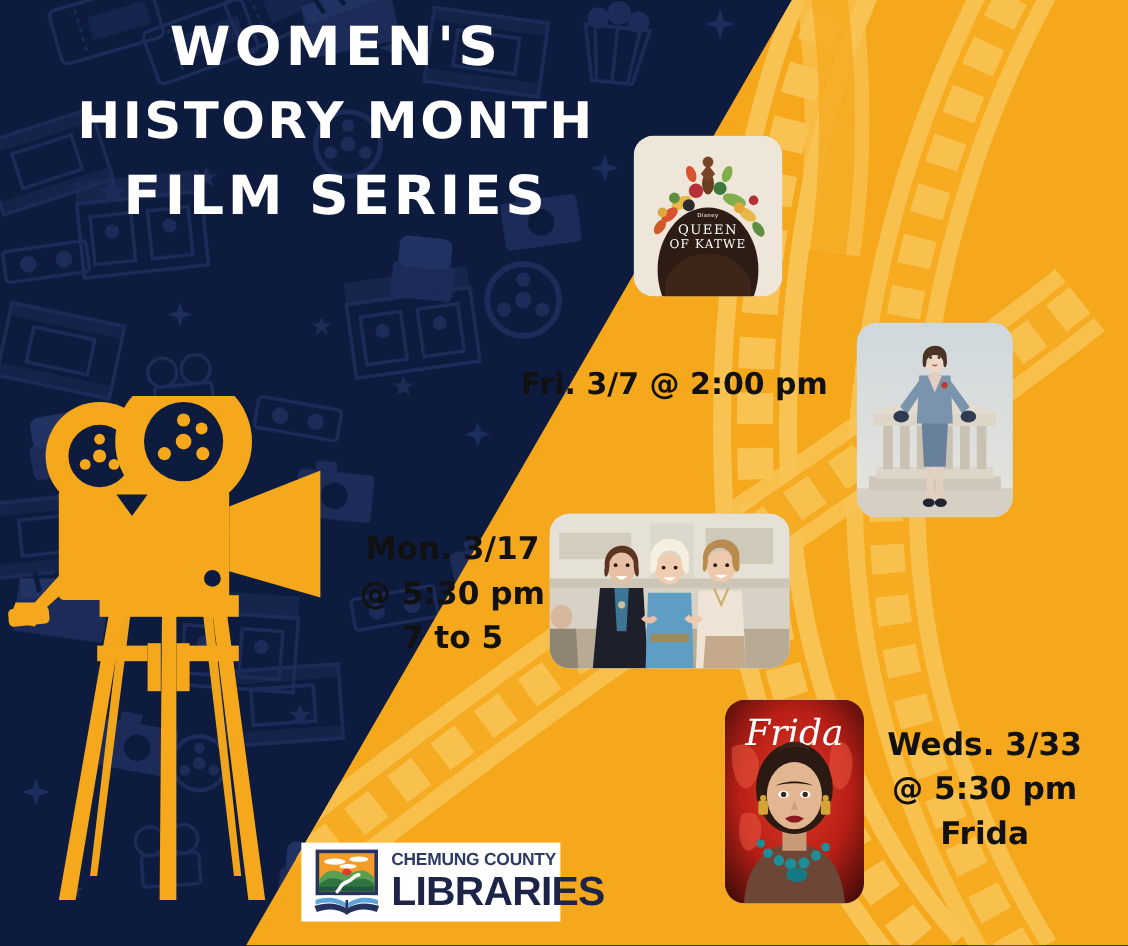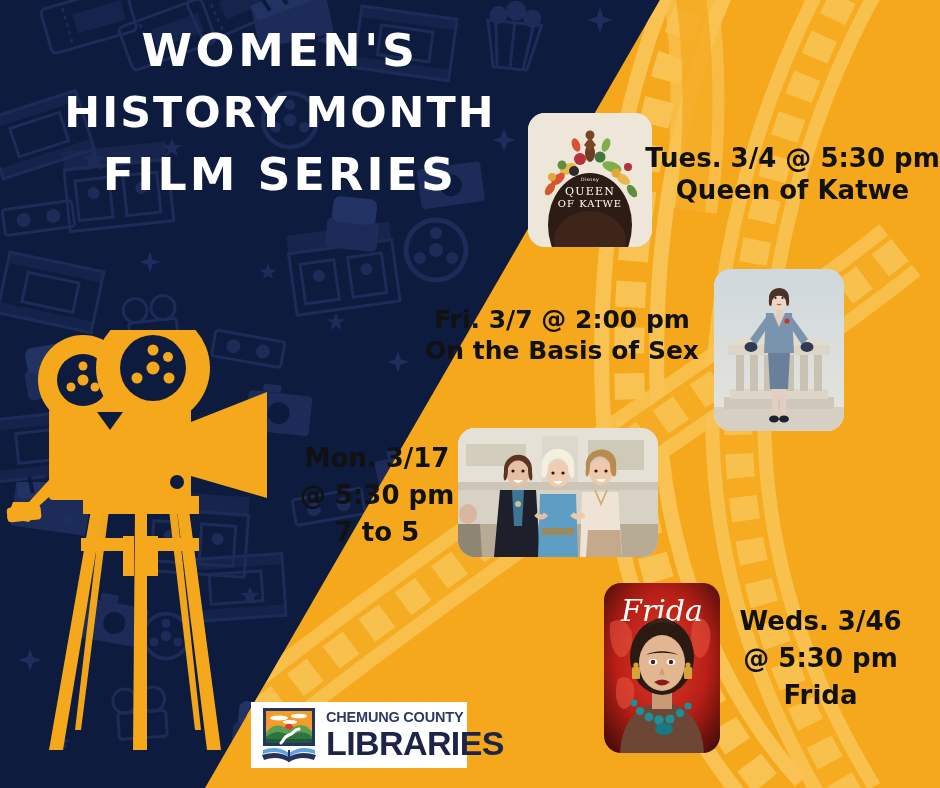--- a/index.html
+++ b/index.html
@@ -22,21 +22,21 @@
   
   .gold-wedge {
     position:absolute; inset:0;
     background:#f5a81c;
     clip-path: polygon(660px 0, 940px 0, 940px 788px, 205px 788px);
   }
   .gold-film { position:absolute; inset:0; clip-path: polygon(660px 0, 940px 0, 940px 788px, 205px 788px); }
 
   
   .title-block {
-    position:absolute; left:0; top:20px; width:560px;
+    position:absolute; left:0; top:8px; width:560px;
     text-align:center; z-index:6;
   }
   .title-line {
     color:#ffffff;
     font-family:"DejaVu Sans", sans-serif;
     font-weight:700;
     font-size:45px;
     letter-spacing:3.5px;
     line-height:62px;
     text-transform:uppercase;
@@ -336,24 +336,20 @@
         <circle cx="100" cy="54" r="4" fill="#b6303a"></circle>
         <ellipse cx="48" cy="32" rx="4" ry="7" fill="#d9542e" transform="rotate(-20 48 32)"></ellipse>
         <ellipse cx="78" cy="32" rx="4" ry="7" fill="#7fae4a" transform="rotate(20 78 32)"></ellipse>
       </g>
 
       <text x="62" y="68" font-family="DejaVu Sans, sans-serif" font-size="4.6" fill="#ffffff" text-anchor="middle" letter-spacing="0.4">Disney</text>
       <text x="62" y="82" font-family="DejaVu Serif, serif" font-size="11" fill="#ffffff" text-anchor="middle" letter-spacing="1.2">QUEEN</text>
       <text x="62" y="94" font-family="DejaVu Serif, serif" font-size="10" fill="#ffffff" text-anchor="middle" letter-spacing="1">OF KATWE</text>
     </svg>
   </div>
-  <div class="entry e1">
-    <div class="entry-text">Tues. 3/4 @ 5:30 pm</div>
-    <div class="entry-text">Queen of Katwe</div>
-  </div>
 
   <div class="thumb t-basis">
     <svg viewBox="0 0 130 162" preserveAspectRatio="none">
       <defs>
         <linearGradient id="skyg" x1="0" y1="0" x2="0" y2="1">
           <stop offset="0" stop-color="#cfd8dd"></stop>
           <stop offset="1" stop-color="#e7e4dc"></stop>
         </linearGradient>
       </defs>
       <rect width="130" height="162" fill="url(#skyg)"></rect>
@@ -402,21 +398,20 @@
         <path d="M55,30 C54,16 76,15 75,30 C76,38 72,40 72,32 C70,25 60,25 58,32 C58,40 54,38 55,30 Z" fill="#4a3326"></path>
 
         <circle cx="61.5" cy="29" r="1.1" fill="#2a1d14"></circle>
         <circle cx="68.5" cy="29" r="1.1" fill="#2a1d14"></circle>
         <path d="M63,35 Q65,36.5 67,35" stroke="#a8574f" stroke-width="1.1" fill="none"></path>
       </g>
     </svg>
   </div>
   <div class="entry e2">
     <div class="entry-text">Fri. 3/7 @ 2:00 pm</div>
-    <div class="entry-text">On the Basis of Sex</div>
   </div>
 
   <div class="thumb t-nine">
     <svg viewBox="0 0 200 129" preserveAspectRatio="none">
       <rect width="200" height="129" fill="#d8d2c6"></rect>
 
       <rect y="0" width="200" height="60" fill="#e6e1d6"></rect>
       <rect x="0" y="54" width="200" height="8" fill="#cdc6b6"></rect>
       <rect x="8" y="16" width="60" height="22" fill="#d3cdbe"></rect>
       <rect x="130" y="12" width="56" height="30" fill="#cfc9ba"></rect>
@@ -523,21 +518,21 @@
         <circle cx="55" cy="137" r="4.8"></circle>
         <circle cx="66" cy="136" r="4.6"></circle>
         <circle cx="76" cy="130" r="4.2"></circle>
         <circle cx="84" cy="123" r="3.6"></circle>
         <circle cx="30" cy="120" r="3.4"></circle>
       </g>
       <ellipse cx="60" cy="146" rx="9" ry="6" fill="#167a84"></ellipse>
     </svg>
   </div>
   <div class="entry e4">
-    <div class="entry-text">Weds. 3/46</div>
+    <div class="entry-text">Weds. 3/33</div>
     <div class="entry-text">@ 5:30 pm</div>
     <div class="entry-text">Frida</div>
   </div>
 
   <div class="logo">
     <svg class="logo-mark" viewBox="0 0 60 56">
 
       <rect x="4" y="1" width="52" height="38" fill="#26335e"></rect>
       <rect x="7" y="4" width="46" height="32" fill="#f39c2a"></rect>
 

